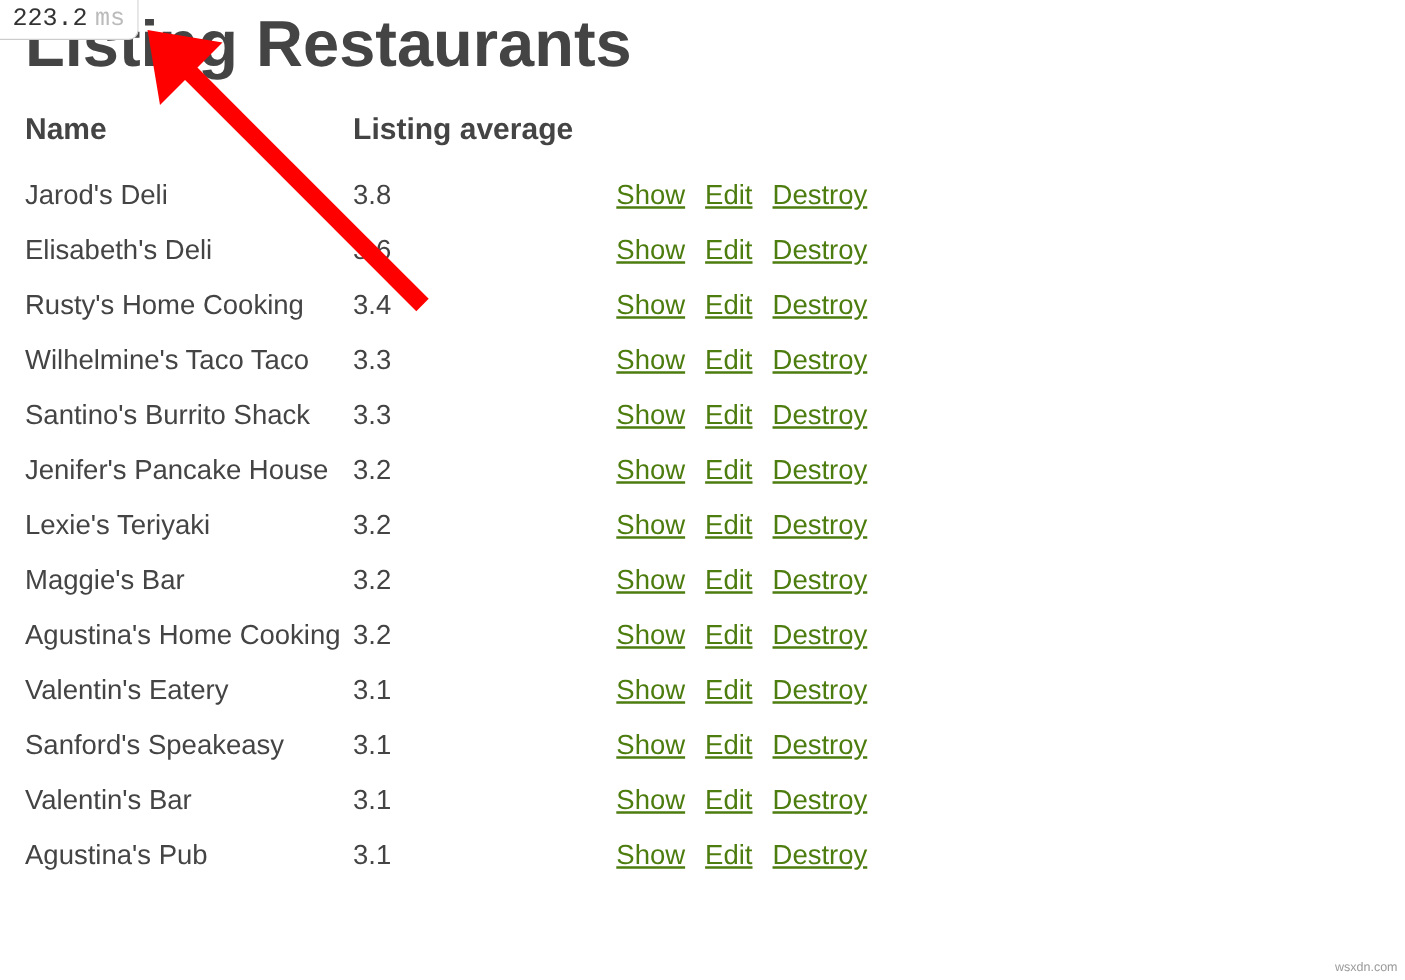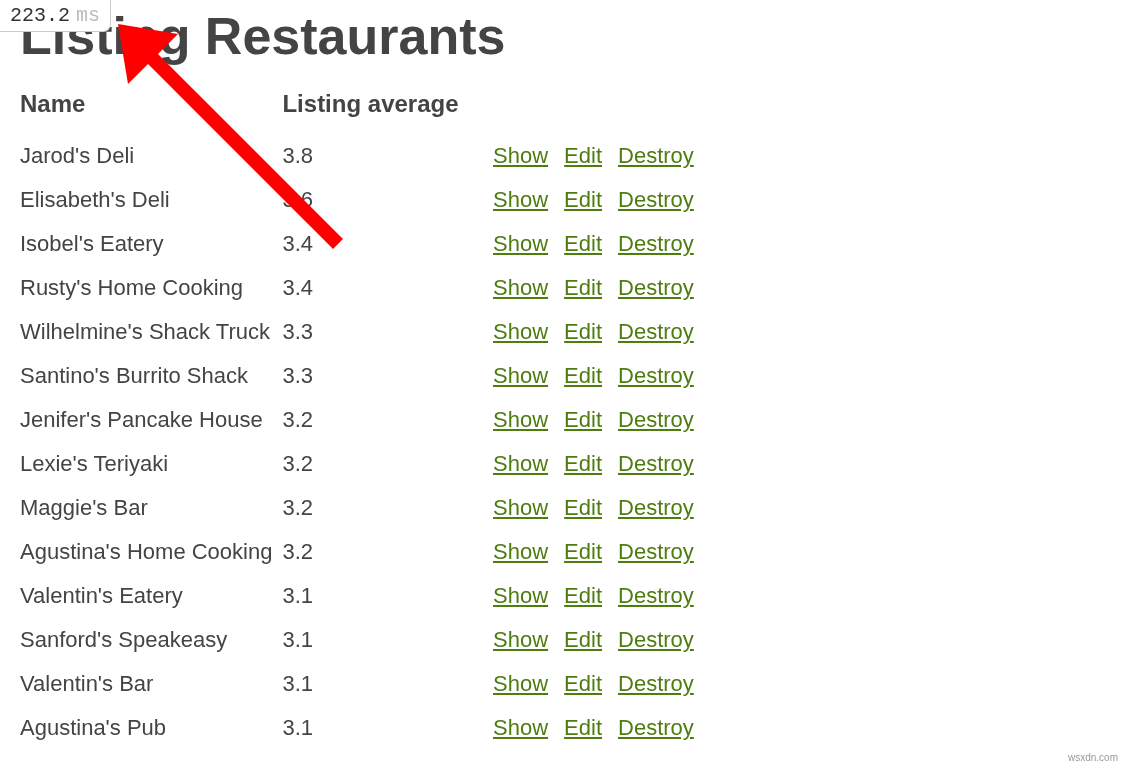--- a/index.html
+++ b/index.html
@@ -74,21 +74,21 @@
     }
     .arrow-annotation {
       position: absolute;
       top: 14px;
       left: 108px;
       z-index: 5;
       pointer-events: none;
     }
     .watermark {
       position: absolute;
-      bottom: 21px;
+      bottom: 4px;
       right: 6px;
       font-size: 10px;
       color: #999999;
       font-family: Arial, sans-serif;
     }
   </style>
 </head>
 <body>
 
 <div class="timing-badge">
@@ -127,35 +127,28 @@
           <td><a href="#" class="action-link">Destroy</a></td>
         </tr>
         <tr>
           <td>Elisabeth's Deli</td>
           <td class="rating-cell">3.6</td>
           <td><a href="#" class="action-link">Show</a></td>
           <td><a href="#" class="action-link">Edit</a></td>
           <td><a href="#" class="action-link">Destroy</a></td>
         </tr>
         <tr>
-          <td>Isobel's Eatery</td>
-          <td class="rating-cell">3.4</td>
-          <td><a href="#" class="action-link">Show</a></td>
-          <td><a href="#" class="action-link">Edit</a></td>
-          <td><a href="#" class="action-link">Destroy</a></td>
-        </tr>
-        <tr>
           <td>Rusty's Home Cooking</td>
           <td class="rating-cell">3.4</td>
           <td><a href="#" class="action-link">Show</a></td>
           <td><a href="#" class="action-link">Edit</a></td>
           <td><a href="#" class="action-link">Destroy</a></td>
         </tr>
         <tr>
-          <td>Wilhelmine's Shack Truck</td>
+          <td>Wilhelmine's Taco Taco</td>
           <td class="rating-cell">3.3</td>
           <td><a href="#" class="action-link">Show</a></td>
           <td><a href="#" class="action-link">Edit</a></td>
           <td><a href="#" class="action-link">Destroy</a></td>
         </tr>
         <tr>
           <td>Santino's Burrito Shack</td>
           <td class="rating-cell">3.3</td>
           <td><a href="#" class="action-link">Show</a></td>
           <td><a href="#" class="action-link">Edit</a></td>

